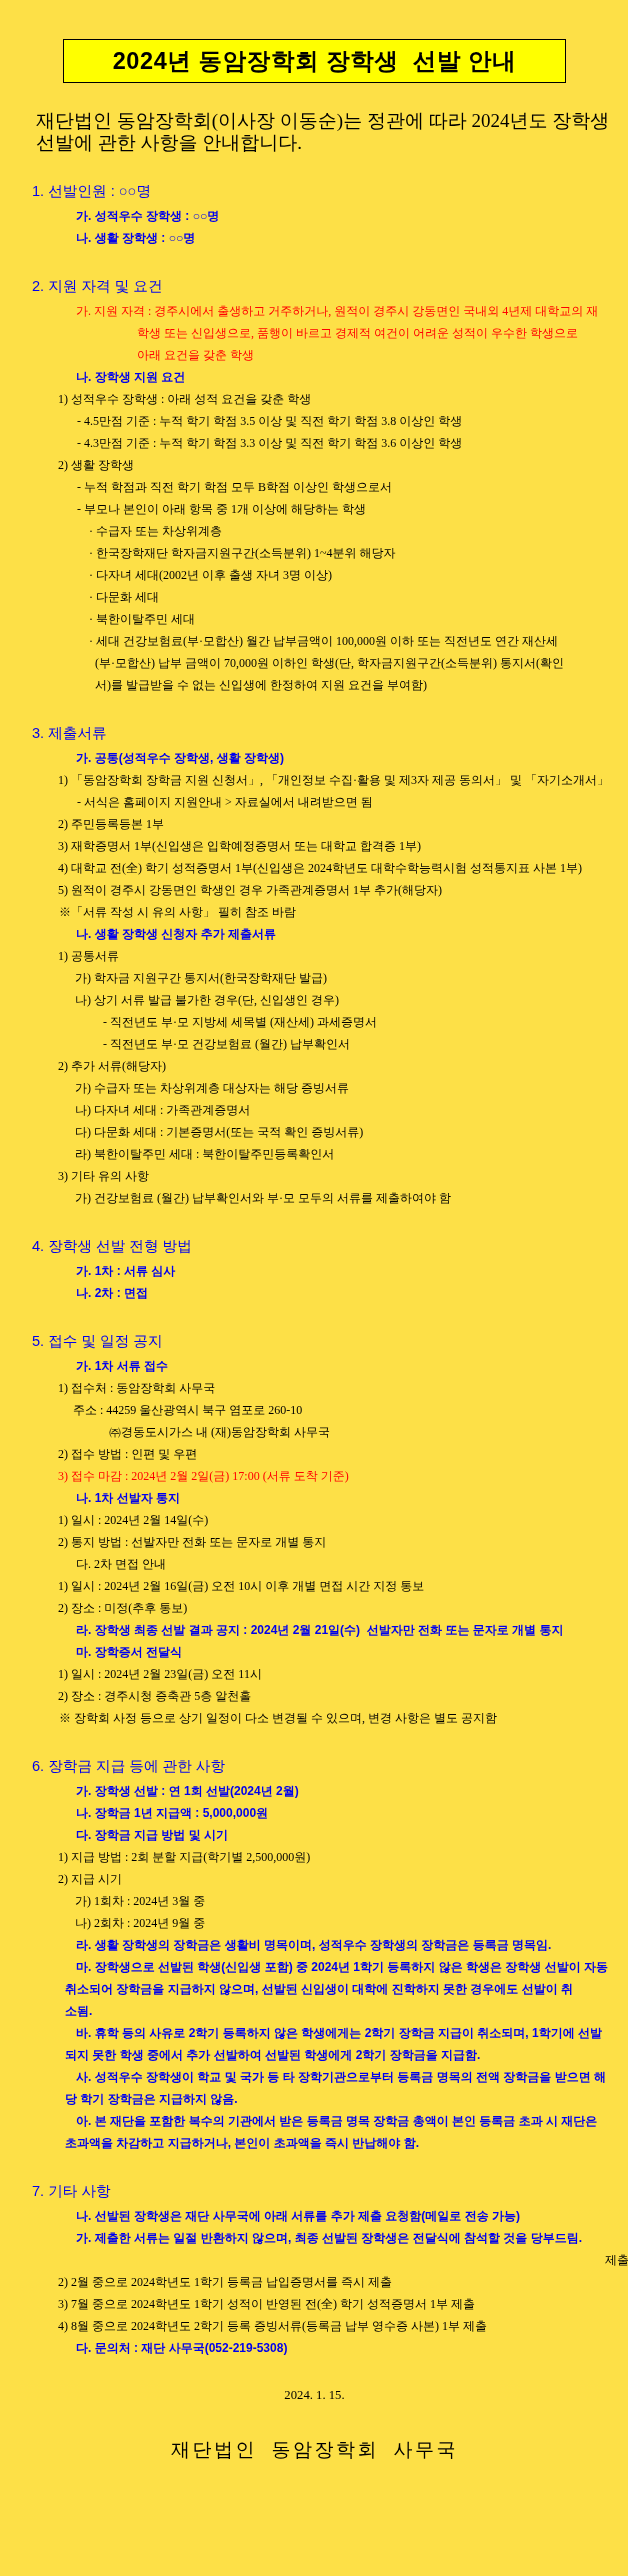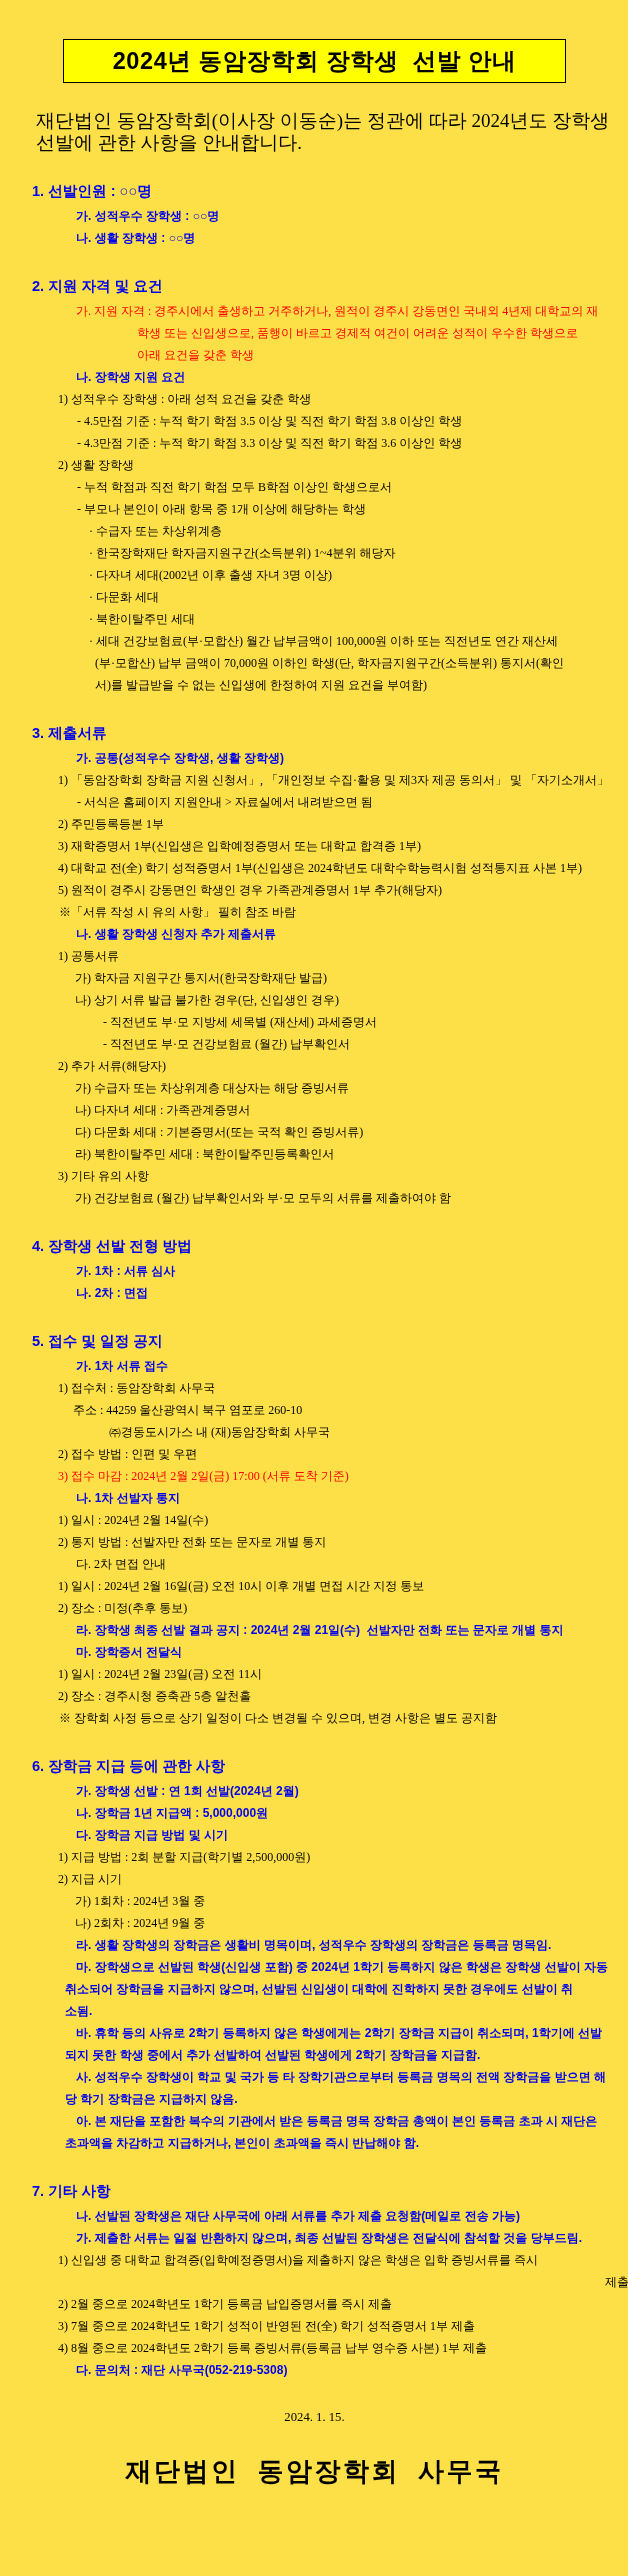--- a/index.html
+++ b/index.html
@@ -21,21 +21,21 @@
     font-family:"Liberation Sans","DejaVu Sans",sans-serif;
     font-weight:800;font-size:23.5px;letter-spacing:0.6px;color:#000;
     white-space:pre-wrap;
   }
   .intro{
     margin:27px 10px 0 36px;font-size:19px;line-height:22px;white-space:pre-wrap;
   }
   .section-heading{
     margin:24px 0 0 32px;
     font-family:"Liberation Sans","DejaVu Sans",sans-serif;
-    font-weight:700;font-size:14.6px;line-height:27px;color:var(--blue);
+    font-weight:400;font-size:14.6px;line-height:27px;color:var(--blue);
     white-space:pre-wrap;
   }
   .line{
     font-size:12px;line-height:22px;white-space:pre-wrap;color:var(--ink);
   }
   .c-u{
     color:var(--blue);
     font-family:"Liberation Sans","DejaVu Sans",sans-serif;
     font-weight:700;
   }
@@ -51,21 +51,21 @@
   .lv-bulletWrap{margin-left:95px;}
   .lv-gaParen{margin-left:75px;}
   .lv-deepDash{margin-left:103px;}
   .lv-juso{margin-left:73px;}
   .lv-jusoCorp{margin-left:109px;}
   .lv-star{margin-left:59px;}
   .date-line{
     margin-top:25px;text-align:center;font-size:12.7px;line-height:22px;
   }
   .footer-line{
-    margin-top:28.5px;text-align:center;font-weight:700;font-size:26px;
+    margin-top:28.5px;text-align:center;font-weight:400;font-size:19px;
     line-height:30px;letter-spacing:2.5px;white-space:pre-wrap;
   }
 </style>
 </head>
 <body>
 
 <div class="page">
   <div class="title-box">
     <span>2024년 동암장학회 장학생  선발 안내</span>
   </div>
@@ -152,21 +152,20 @@
       <div class="line lv-gaWrap c-u">소됨.</div>
       <div class="line lv-ga c-u">바. 휴학 등의 사유로 2학기 등록하지 않은 학생에게는 2학기 장학금 지급이 취소되며, 1학기에 선발</div>
       <div class="line lv-gaWrap c-u">되지 못한 학생 중에서 추가 선발하여 선발된 학생에게 2학기 장학금을 지급함.</div>
       <div class="line lv-ga c-u">사. 성적우수 장학생이 학교 및 국가 등 타 장학기관으로부터 등록금 명목의 전액 장학금을 받으면 해</div>
       <div class="line lv-gaWrap c-u">당 학기 장학금은 지급하지 않음.</div>
       <div class="line lv-ga c-u">아. 본 재단을 포함한 복수의 기관에서 받은 등록금 명목 장학금 총액이 본인 등록금 초과 시 재단은</div>
       <div class="line lv-gaWrap c-u">초과액을 차감하고 지급하거나, 본인이 초과액을 즉시 반납해야 함.</div>
       <div class="section-heading">7. 기타 사항</div>
       <div class="line lv-ga c-u">나. 선발된 장학생은 재단 사무국에 아래 서류를 추가 제출 요청함(메일로 전송 가능)</div>
       <div class="line lv-ga c-u">가. 제출한 서류는 일절 반환하지 않으며, 최종 선발된 장학생은 전달식에 참석할 것을 당부드림.</div>
-      <div class="line lv-num c-b">1) 신입생 중 대학교 합격증(입학예정증명서)을 제출하지 않은 학생은 입학 증빙서류를 즉시</div>
       <div class="line lv-numWrap c-b">제출</div>
       <div class="line lv-num c-b">2) 2월 중으로 2024학년도 1학기 등록금 납입증명서를 즉시 제출</div>
       <div class="line lv-num c-b">3) 7월 중으로 2024학년도 1학기 성적이 반영된 전(全) 학기 성적증명서 1부 제출</div>
       <div class="line lv-num c-b">4) 8월 중으로 2024학년도 2학기 등록 증빙서류(등록금 납부 영수증 사본) 1부 제출</div>
       <div class="line lv-ga c-u">다. 문의처 : 재단 사무국(052-219-5308)</div>
     </div>
 
   <div class="date-line">2024. 1. 15.</div>
 
   <div class="footer-line">재단법인  동암장학회  사무국</div>

